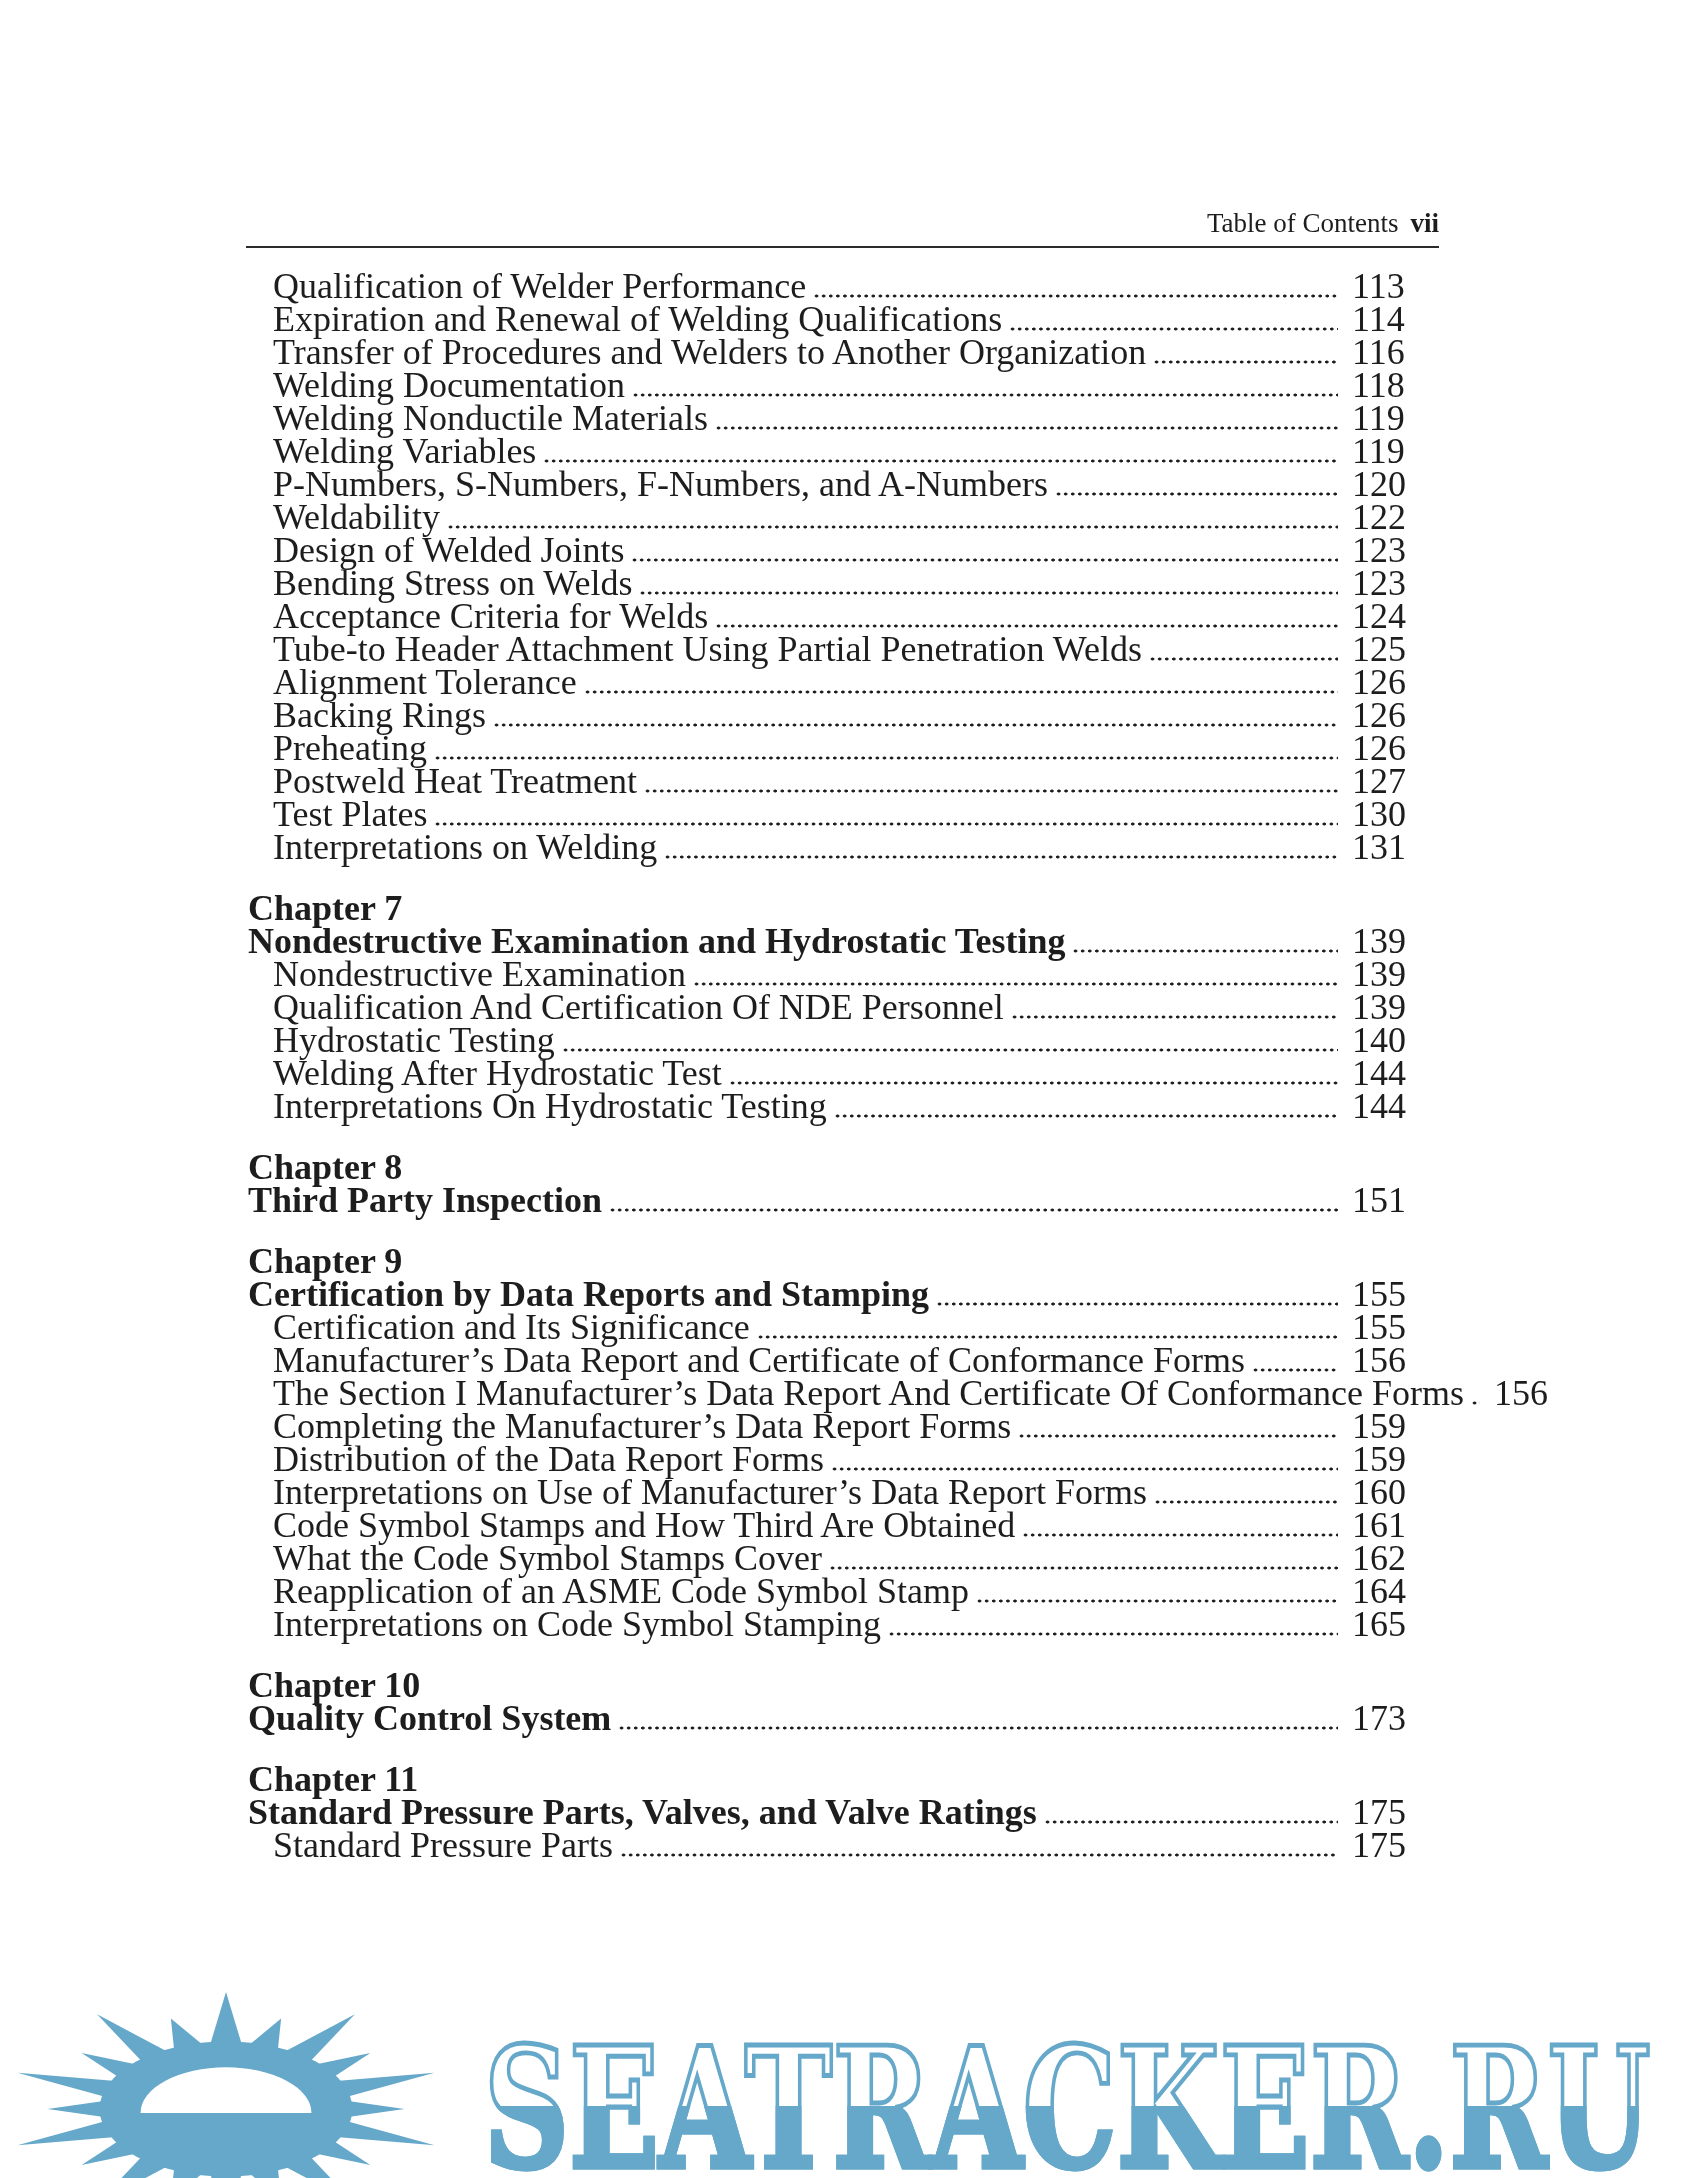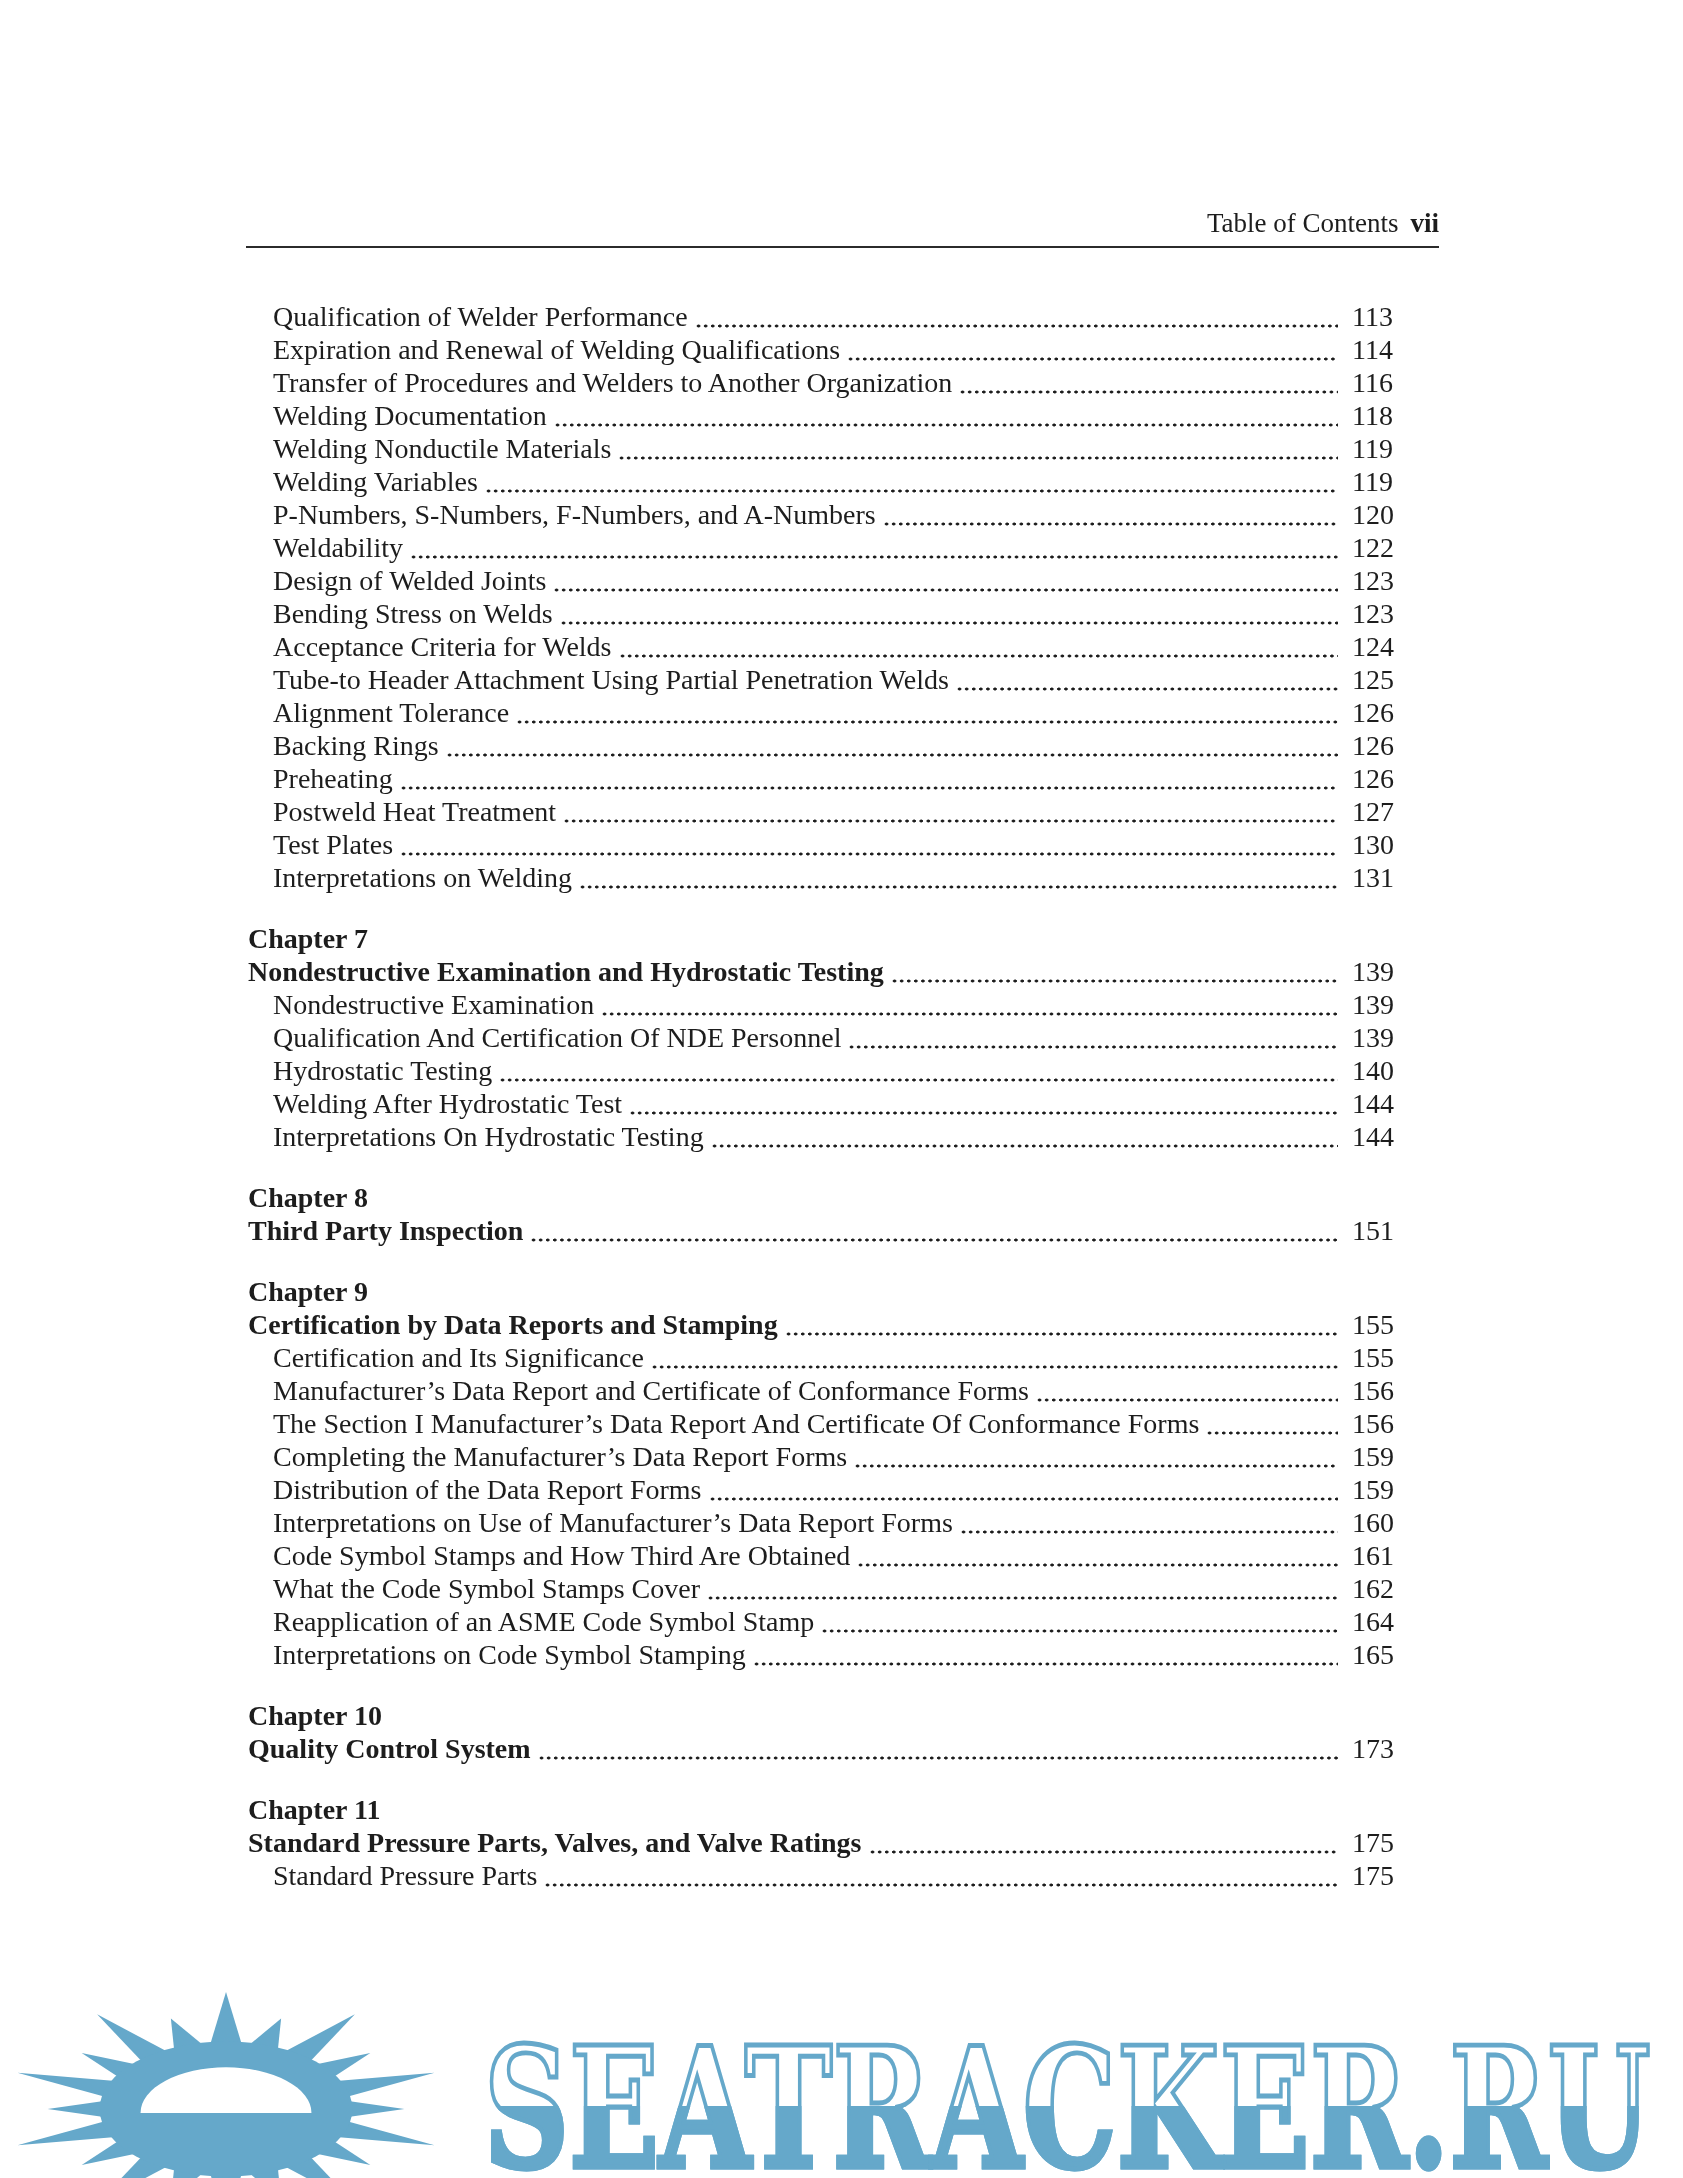--- a/index.html
+++ b/index.html
@@ -19,22 +19,22 @@
     text-align:right;
     font-size:27px; line-height:31px;
     border-bottom:2px solid #2b2b2b;
     padding-bottom:7px;
     white-space:nowrap;
   }
   .page-header .folio { font-weight:bold; margin-left:12px; }
 
   
   .toc {
-    position:absolute; left:248px; top:300px; width:1169px;
-    font-size:28px; line-height:33px;
+    position:absolute; left:248px; top:270px; width:1169px;
+    font-size:36px; line-height:33px;
   }
   .toc-section + .toc-section { margin-top:28px; }
   .row { display:flex; }
   .row .title { white-space:nowrap; }
   .chapter-label { font-weight:bold; }
   .heading-row .title { font-weight:bold; }
   .entry-row { padding-left:25px; }
   .leader { flex:1 1 auto; position:relative; min-width:30px; }
   .leader::after {
     content:"";

